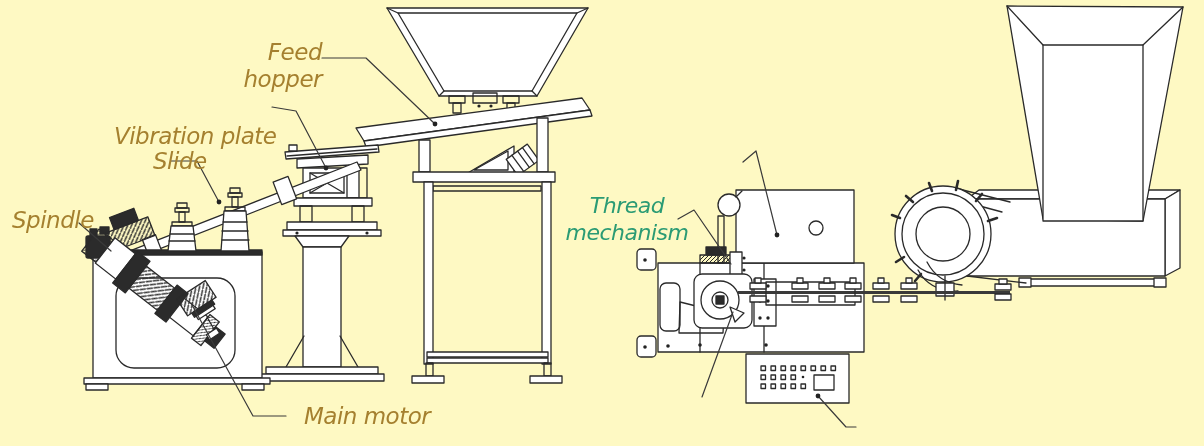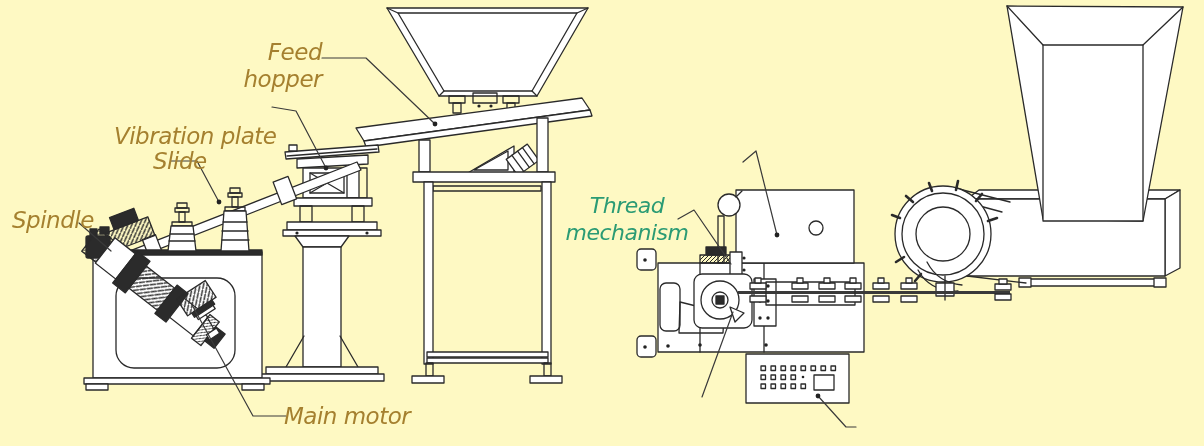--- a/index.html
+++ b/index.html
@@ -338,21 +338,21 @@
 </svg>
 
 <div class="label label-left ta-r" style="left:190px;top:39px;width:132px;">Feed hopper</div>
 
 <div class="label label-left" style="left:114px;top:91px;margin-top:32px;">Vibration plate</div>
 
 <div class="label label-left" style="left:116px;top:148px;margin-left:37px;">Slide</div>
 
 <div class="label label-left" style="left:12px;top:207px;">Spindle</div>
 
-<div class="label label-left" style="left:284px;top:403px;">Main motor</div>
+<div class="label label-left" style="left:304px;top:403px;">Main motor</div>
 
 
 <div class="label label-right ta-c" style="left:560px;top:192px;width:134px;">Thread
 mechanism</div>
 
 
 
 </div>
 
 </body></html>

